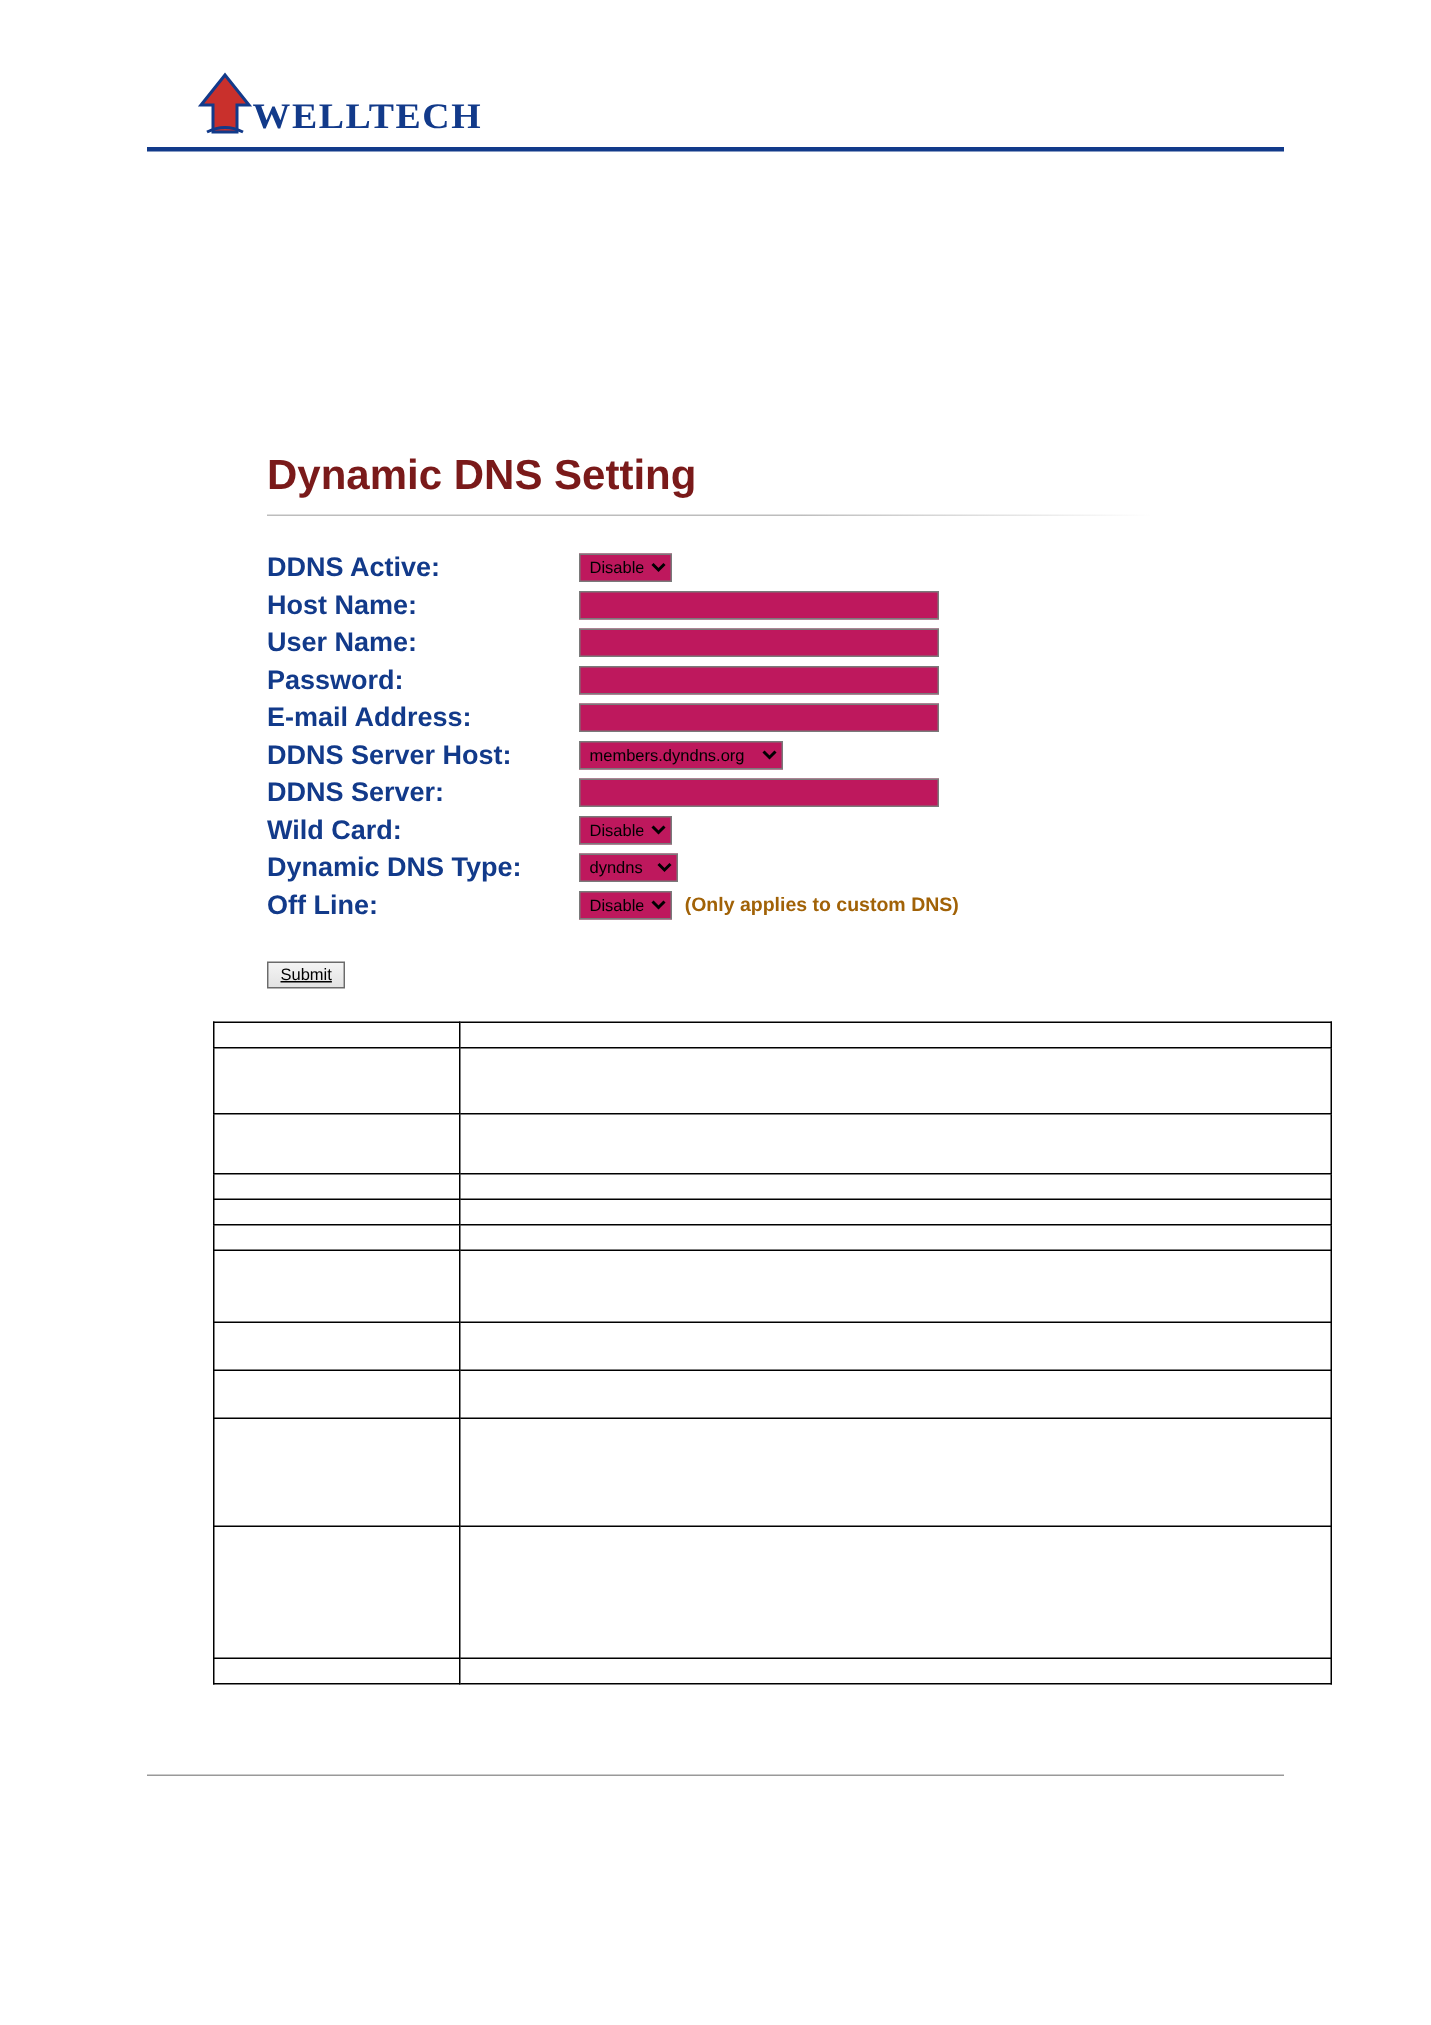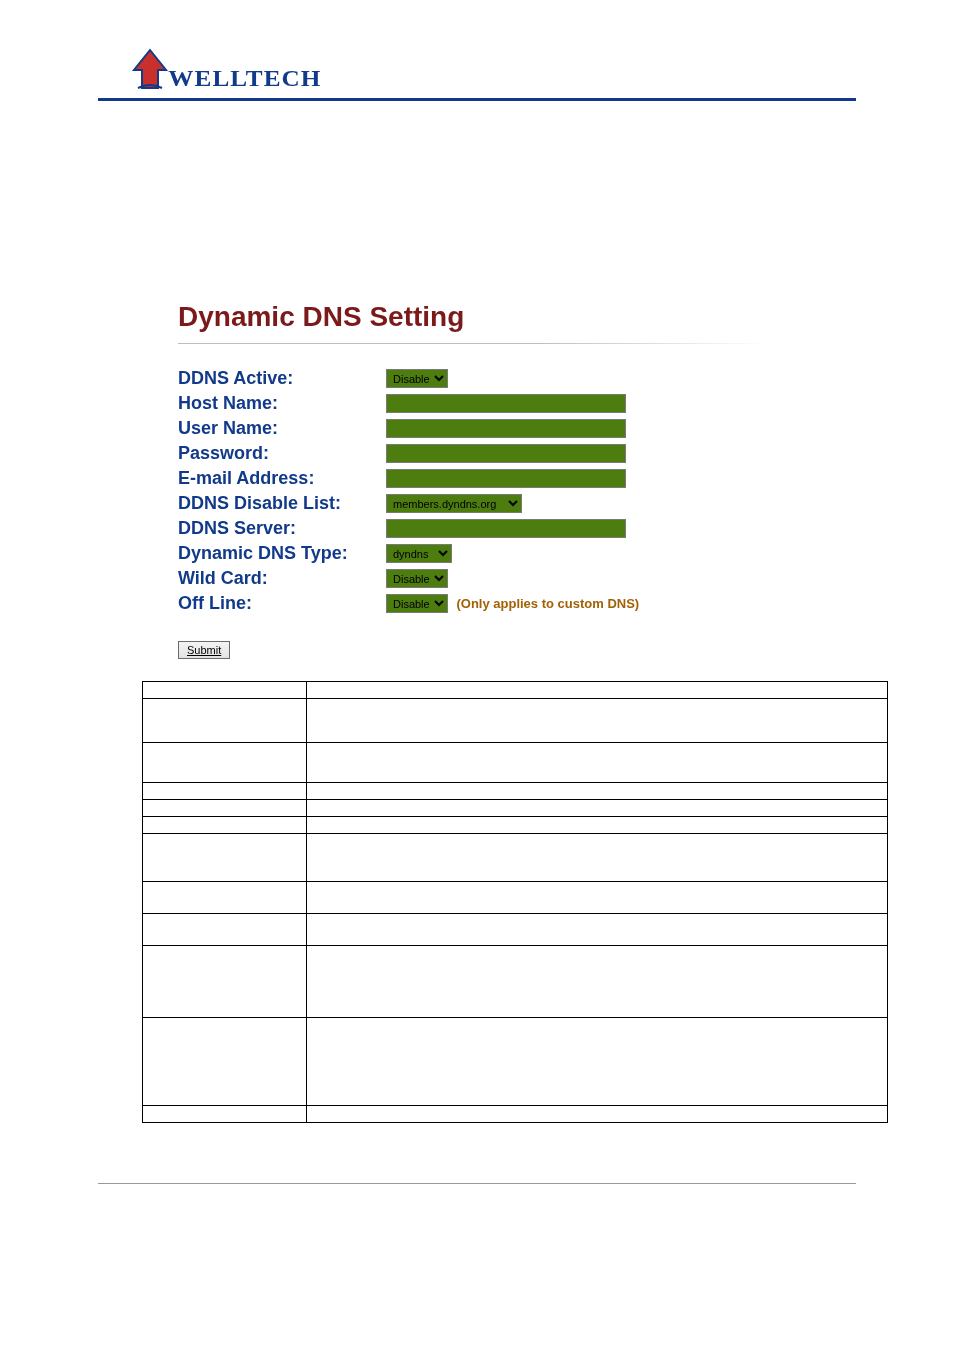--- a/index.html
+++ b/index.html
@@ -10,21 +10,21 @@
   .logo-text{font-family:Georgia,'Times New Roman',serif;font-weight:bold;font-size:24px;color:#123a8a;letter-spacing:1px;transform:scaleX(1.05);}
   .hr-top{border:none;border-top:3px solid #123a8a;margin:6px 0 0 0;}
   .content{padding:0 0 0 0;}
   .figure-fig{margin:0;margin-top:200px;margin-left:80px;}
   .title{font-family:Verdana,Geneva,sans-serif;font-size:28px;font-weight:bold;color:#7a1a1a;margin:0 0 10px 0;}
   .title-underline{height:1px;background:linear-gradient(to right,#bdbdbd 0,#bdbdbd 60%,rgba(189,189,189,0) 100%);width:590px;margin-bottom:22px;}
   .form-table{border-collapse:collapse;}
   .form-table td{padding:2px 0;vertical-align:middle;}
   .lbl{font-size:18px;color:#123a8a;font-weight:bold;width:208px;}
   .ctrl{}
-  .sel,.txt{font-family:inherit;font-size:11px;border:1px solid #7a7a7a;background:#4d7c0f;box-sizing:border-box;}
+  .sel,.txt{font-family:inherit;font-size:11px;border:1px solid #7a7a7a;background:#be185d;box-sizing:border-box;}
   .sel{height:19px;padding:0 2px;}
   .txt{height:19px;width:240px;padding:0 3px;}
   .sel.small{width:62px;}
   .sel.med{width:66px;}
   .note{font-size:13px;color:#a16207;font-weight:bold;padding-left:4px;}
   .submit-wrap{margin-top:24px;}
   .btn-submit{font-family:inherit;font-size:11px;border:1px solid #6b6b6b;background:linear-gradient(#f4f4f4,#e3e3e3);padding:2px 8px;cursor:pointer;text-decoration:underline;}
   .desc-table{width:746px;border-collapse:collapse;margin:22px 0 0 44px;table-layout:fixed;}
   .desc-table td,.desc-table th{border:1px solid #000;padding:6px 10px;font-size:13px;vertical-align:top;background:#fff;}
   .desc-table col.c1{width:164px;}
@@ -75,44 +75,44 @@
         </tr>
         <tr>
           <td class="lbl">Password:</td>
           <td class="ctrl"><input class="txt" type="password" value="" style=""></td>
         </tr>
         <tr>
           <td class="lbl">E-mail Address:</td>
           <td class="ctrl"><input class="txt" type="text" value="" style=""></td>
         </tr>
         <tr>
-          <td class="lbl">DDNS Disable List:</td>
+          <td class="lbl">DDNS Server Host:</td>
           <td class="ctrl">
             <select class="sel" style="width:136px">
               <option>members.dyndns.org</option>
             </select>
           </td>
         </tr>
         <tr>
           <td class="lbl">DDNS Server:</td>
           <td class="ctrl"><input class="txt" type="text" value="" style=""></td>
         </tr>
         <tr>
+          <td class="lbl">Wild Card:</td>
+          <td class="ctrl">
+            <select class="sel small">
+              <option>Disable</option>
+            </select>
+          </td>
+        </tr>
+        <tr>
           <td class="lbl">Dynamic DNS Type:</td>
           <td class="ctrl">
             <select class="sel med">
               <option>dyndns</option>
-            </select>
-          </td>
-        </tr>
-        <tr>
-          <td class="lbl">Wild Card:</td>
-          <td class="ctrl">
-            <select class="sel small">
-              <option>Disable</option>
             </select>
           </td>
         </tr>
         <tr>
           <td class="lbl">Off Line:</td>
           <td class="ctrl">
             <select class="sel small">
               <option>Disable</option>
             </select>
             <span class="note">(Only applies to custom DNS)</span>

